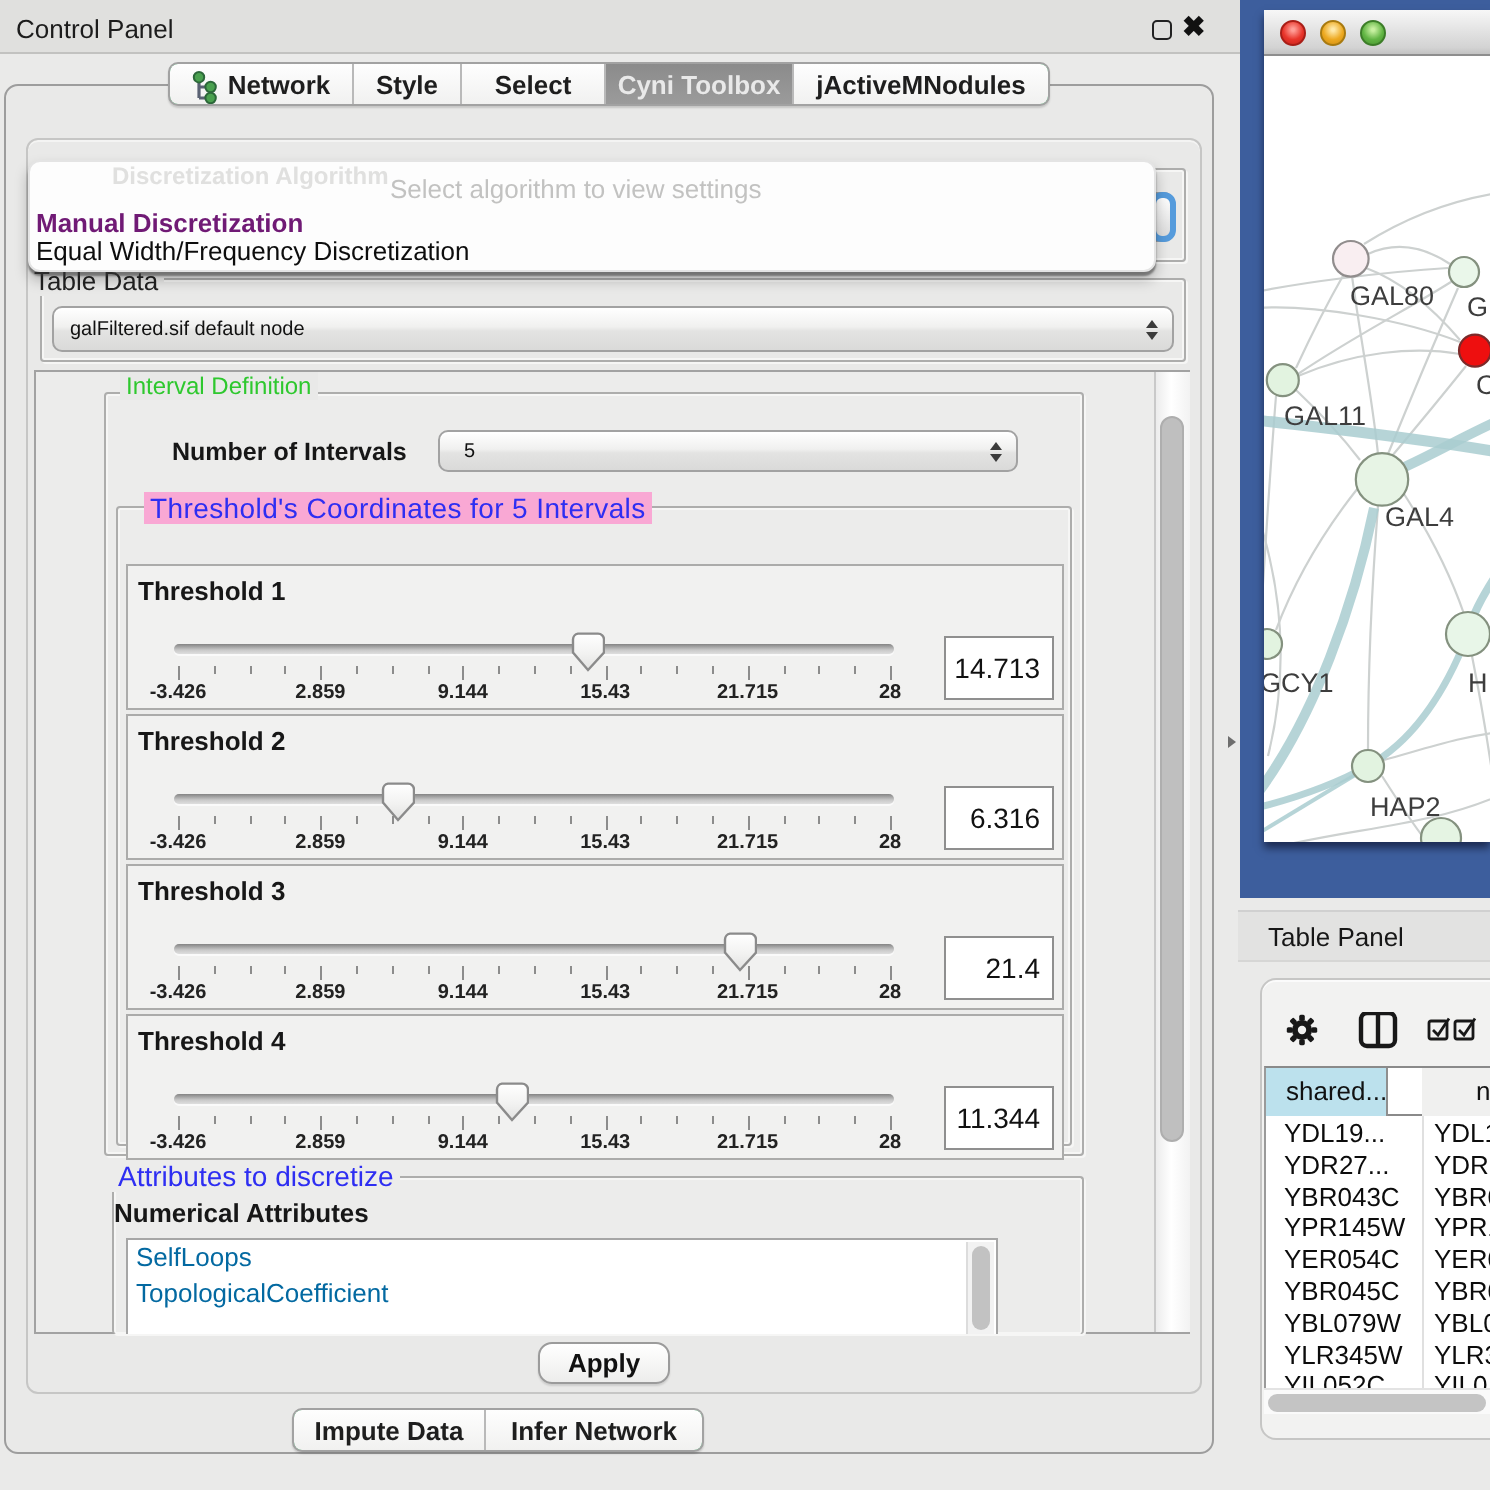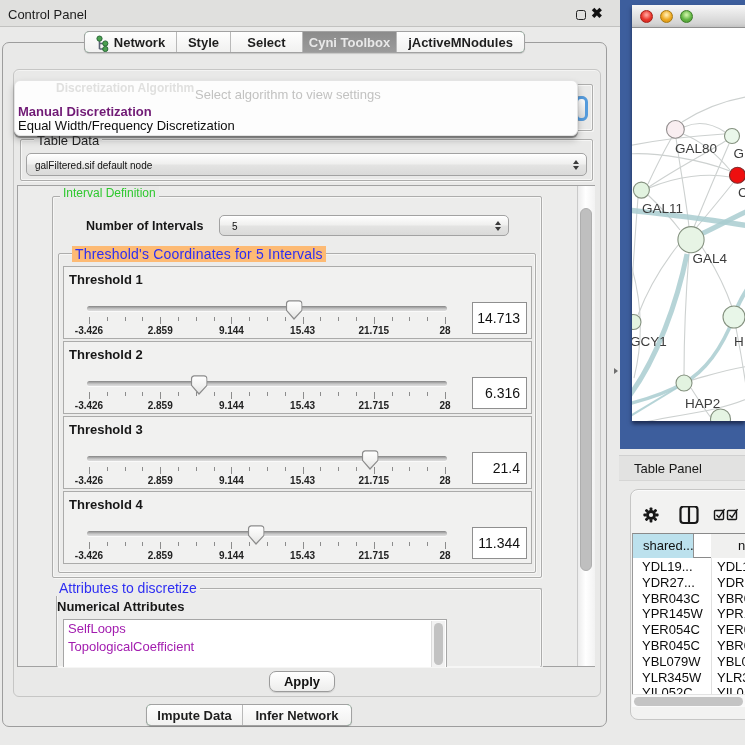--- a/index.html
+++ b/index.html
@@ -68,21 +68,21 @@
 #popup { left:14px; top:80px; width:564px; height:56px; background:#fdfdfd;
   border-radius:6px; border:1px solid #e4e4e4;
   box-shadow:0 2px 1px rgba(60,60,60,0.55), 0 4px 7px rgba(0,0,0,0.25); }
 #popup .ghost1 { position:absolute; left:41px; top:0px; font-size:12px; font-weight:600; color:#e0e0df; }
 #popup .ghost2 { position:absolute; left:180px; top:6px; font-size:13px; color:#c2c2c1; }
 #popup .it1 { position:absolute; left:3px; top:23px; font-size:13px; font-weight:bold; color:#701a75; }
 #popup .it2 { position:absolute; left:3px; top:37px; font-size:13px; color:#0d0d0d; }
 
 
 #grp-td { left:20px; top:139px; width:573px; height:42px; }
-#td-lbl { left:34px; top:133px; font-size:13px; color:#222; }
+#td-lbl { left:14px; top:133px; font-size:13px; color:#222; }
 #td-combo { left:26px; top:153px; width:561px; height:23px; }
 #td-combo .txt { left:8px; }
 
 
 #viewport { left:17px; top:185px; width:578px; height:482px; background:#ececeb;
   border:1px solid #a2a2a2; }
 #vscroll { left:577px; top:186px; width:18px; height:480px;
   background:linear-gradient(90deg,#ececec,#ffffff 45%,#f2f2f2); border-left:1px solid #c9c9c9; }
 #vthumb { left:580px; top:208px; width:12px; height:363px; border-radius:6px;
   background:#bfbfbf; border:1px solid #aeaeae; }
@@ -93,39 +93,39 @@
 #noi-lbl { left:86px; top:219px; font-size:12.5px; font-weight:bold; color:#171717; }
 #noi-combo { left:219px; top:215px; width:290px; height:21px; }
 #noi-combo .txt { left:12px; }
 
 
 #grp-th { left:58px; top:253px; width:478px; height:320px; }
 #th-lbl { left:72px; top:246px; color:#2e2ef2; font-size:14px; letter-spacing:0.2px; }
 
 
 .tpanel { position:absolute; left:63px; width:469px; height:73px;
-  background:#f1f1f0; border:1px solid #ababaa; }
+  background:#f1f1f0; border:1px solid #ababaa;margin-top:16px; }
 .tpanel .name { position:absolute; left:5px; top:5px; font-size:13px; font-weight:bold; color:#171717; }
 .tpanel .groove { position:absolute; left:23px; top:39px; width:360px; height:5px;
   border-radius:2.5px; background:linear-gradient(#848484,#c9c9c9 60%,#dedede);
   box-shadow:0 1px 0 #fafafa; }
 .tpanel .vbox { position:absolute; left:408px; top:35px; width:55px; height:32px;
   background:#ffffff; border:1px solid #8f8f8f; font-size:14px; color:#111;
   text-align:right; line-height:30px; padding-right:6px; }
 .tick { position:absolute; width:1px; background:#8c8c8c; }
 .tlab { position:absolute; top:58px; font-size:10px; font-weight:bold; color:#222;
   transform:translateX(-50%); }
 .thumbw { position:absolute; top:33px; width:17px; height:20px; transform:translateX(-50%); }
 
 
 #grp-at { left:56px; top:588px; width:486px; height:79px; border-bottom:none; }
 #at-lbl { left:56px; top:580px; color:#2e2ef2; font-size:14px; }
 #na-lbl { left:57px; top:599px; font-size:13px; font-weight:bold; color:#171717; }
-#attr-list { left:63px; top:619px; width:384px; height:48px; background:#ffffff;
-  border:1px solid #a6a6a6; border-bottom:none; font-size:13px; color:#a21caf; overflow:hidden; }
+#attr-list { left:63px; top:619px; width:436px; height:48px; background:#ffffff;
+  border:1px solid #a6a6a6; border-bottom:none; font-size:13px; color:#0369a1; overflow:hidden; }
 #attr-list .li { padding-left:4px; height:17.5px; line-height:17.5px; }
 #attr-scroll { position:absolute; right:1px; top:1px; width:14px; height:46px;
   background:#f2f2f2; border-left:1px solid #dcdcdc; }
 #attr-thumb { position:absolute; left:2px; top:2px; width:9px; height:42px;
   border-radius:4.5px; background:#c2c2c2; }
 
 
 #apply { left:269px; top:671px; width:66px; height:21px; border:1px solid #9b9b9b;
   border-radius:7px; background:linear-gradient(#ffffff,#ededec);
   font-size:13px; font-weight:600; color:#111; text-align:center; line-height:19px;
@@ -208,21 +208,21 @@
 <div class="abs" id="noi-lbl">Number of Intervals</div>
 <div class="combo" id="noi-combo">
     <span class="txt">5</span>
   <span class="arr">
       <i class="up"></i>
       <i class="dn"></i>
     </span>
   </div>
 
 <div class="grp" id="grp-th"></div>
-<div class="grplbl" id="th-lbl" style="background:#fdba74;">Threshold's Coordinates for 5 Intervals</div>
+<div class="grplbl" id="th-lbl" style="background:#f9a8d4;">Threshold's Coordinates for 5 Intervals</div>
 
 <div id="tpanels">
 <div class="tpanel" style="top:266px;">
 <div class="name">Threshold 1</div>
 <div class="groove"></div>
 <div class="tick" style="left:25.00px; top:50px; height:7px;"></div>
 <div class="tick" style="left:42.80px; top:50px; height:4px;"></div>
 <div class="tick" style="left:60.60px; top:50px; height:4px;"></div>
 <div class="tick" style="left:78.40px; top:50px; height:4px;"></div>
 <div class="tick" style="left:96.20px; top:50px; height:7px;"></div>

